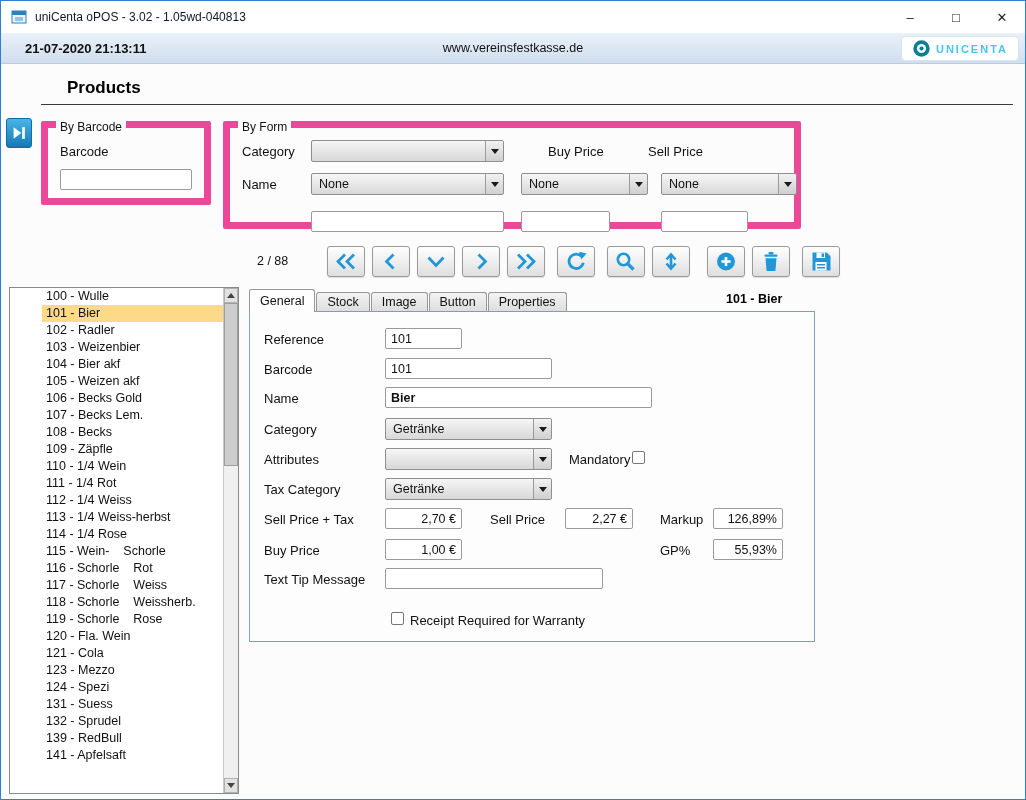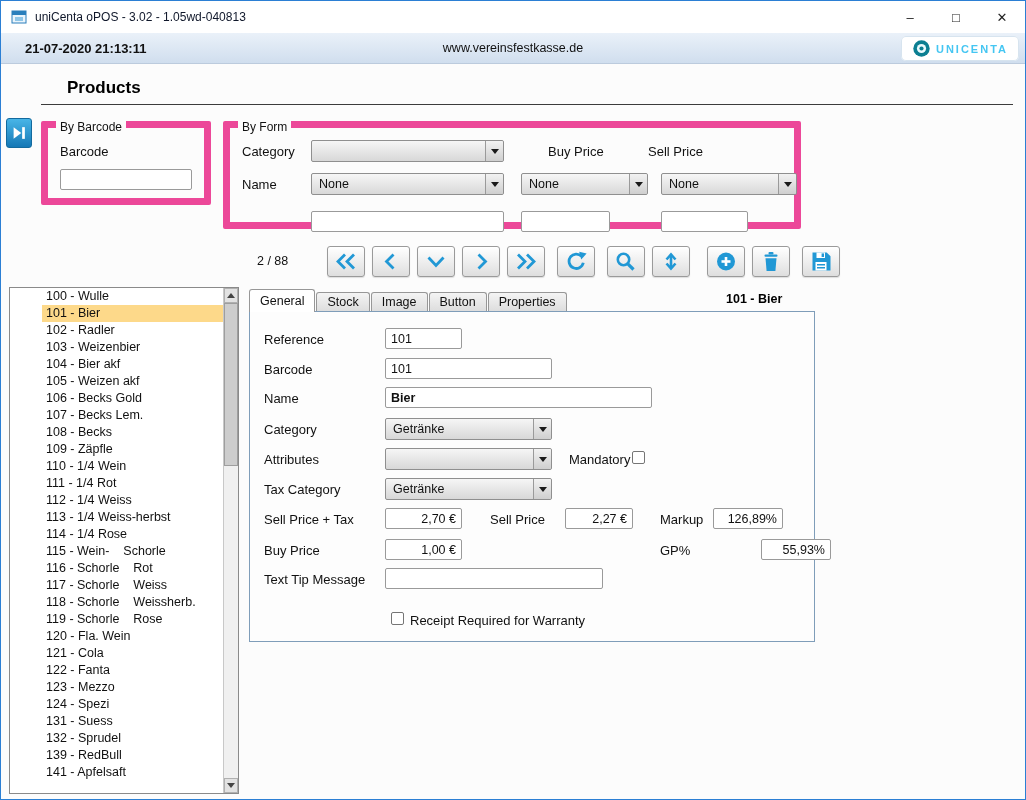--- a/index.html
+++ b/index.html
@@ -243,21 +243,20 @@
         <div class="list-item">112 - 1/4 Weiss</div>
         <div class="list-item">113 - 1/4 Weiss-herbst</div>
         <div class="list-item">114 - 1/4 Rose</div>
         <div class="list-item">115 - Wein-    Schorle</div>
         <div class="list-item">116 - Schorle    Rot</div>
         <div class="list-item">117 - Schorle    Weiss</div>
         <div class="list-item">118 - Schorle    Weissherb.</div>
         <div class="list-item">119 - Schorle    Rose</div>
         <div class="list-item">120 - Fla. Wein</div>
         <div class="list-item">121 - Cola</div>
-        <div class="list-item">122 - Fanta</div>
         <div class="list-item">123 - Mezzo</div>
         <div class="list-item">124 - Spezi</div>
         <div class="list-item">131 - Suess</div>
         <div class="list-item">132 - Sprudel</div>
         <div class="list-item">139 - RedBull</div>
         <div class="list-item">141 - Apfelsaft</div>
       </div>
     <div class="scrollbar">
       <div class="sb-btn up"></div>
       <div class="sb-thumb"></div>
@@ -307,21 +306,21 @@
     <span class="lbl" style="left:14px;top:200px;">Sell Price + Tax</span>
     <input class="text-input num" style="left: 135px; top: 196px; width: 77px;" value="2,70 €">
     <span class="lbl" style="left:240px;top:200px;">Sell Price</span>
     <input class="text-input num" style="left: 315px; top: 196px; width: 68px;" value="2,27 €">
     <span class="lbl" style="left:410px;top:200px;">Markup</span>
     <input class="text-input num" style="left: 463px; top: 196px; width: 70px;" value="126,89%">
 
     <span class="lbl" style="left:14px;top:231px;">Buy Price</span>
     <input class="text-input num" style="left: 135px; top: 227px; width: 77px;" value="1,00 €">
     <span class="lbl" style="left:410px;top:231px;">GP%</span>
-    <input class="text-input num" style="left: 463px; top: 227px; width: 70px; margin-left: 48px;" value="55,93%">
+    <input class="text-input num" style="left: 463px; top: 227px; width: 70px;" value="55,93%">
 
     <span class="lbl" style="left:14px;top:260px;">Text Tip Message</span>
     <input class="text-input" style="left: 135px; top: 256px; width: 218px;">
 
     <span class="checkbox" style="left:141px;top:300px;"></span>
     <span class="lbl" style="left:160px;top:301px;">Receipt Required for Warranty</span>
   </div>
 
 </div>
 

